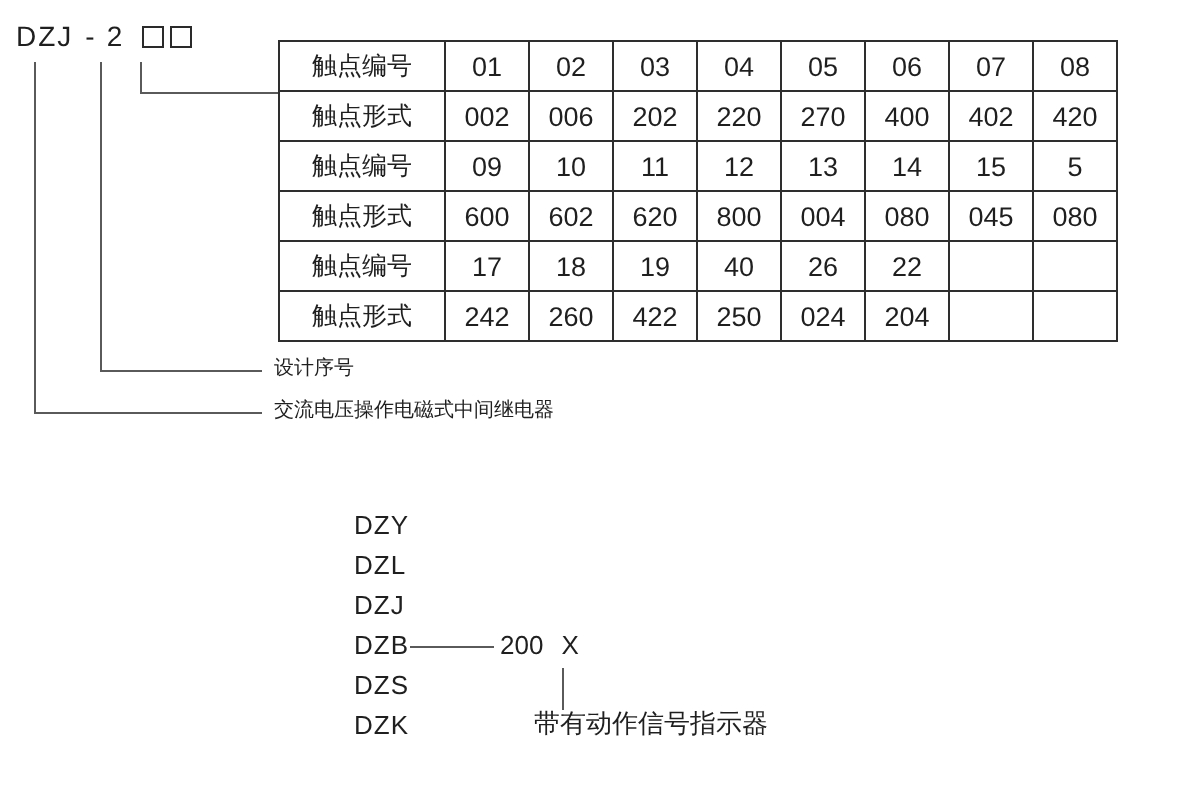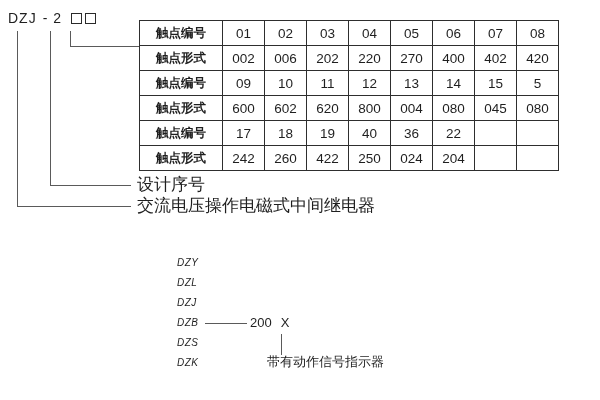--- a/index.html
+++ b/index.html
@@ -30,29 +30,29 @@
   .ln-c-h{left:70px;top:46px;width:69px;height:1px;}
   
   table.contact{
     position:absolute;left:139px;top:20px;border-collapse:collapse;
     table-layout:fixed;
   }
   table.contact th,table.contact td{
     border:1px solid #2e2e2e;height:24px;text-align:center;vertical-align:middle;
     padding:0;background:#fff;
   }
-  table.contact th{width:82px;font-weight:bold;font-size:12.5px;}
+  table.contact th{width:82px;font-weight:normal;font-size:12.5px;}
   table.contact td{width:41px;font-size:13.5px;}
   
-  .callout{position:absolute;font-size:17px;line-height:14px;white-space:nowrap;}
+  .callout{position:absolute;font-size:10px;line-height:14px;white-space:nowrap;}
   .callout-design{left:137px;top:178px;}
   .callout-product{left:137px;top:199px;}
   
   .series-list{position:absolute;left:177px;top:253px;}
-  .series-item{height:20px;line-height:20px;font-size:10px;letter-spacing:0.5px;font-style:italic;}
+  .series-item{height:20px;line-height:20px;font-size:13px;letter-spacing:0.5px;}
   .dzb-line{left:205px;top:323px;width:42px;height:1px;}
   .dzb-value{
     position:absolute;left:250px;top:313px;height:20px;line-height:20px;
     display:flex;align-items:center;font-size:13px;justify-content:flex-end;
   }
   .dzb-value .x{margin-left:9px;}
   .x-line{left:281px;top:334px;width:1px;height:21px;}
   .suffix-note{position:absolute;left:267px;top:353px;height:20px;line-height:20px;font-size:13px;white-space:nowrap;font-family:Liberation Mono, monospace;}
 </style>
 </head>
@@ -120,21 +120,21 @@
         <td>080</td>
         <td>045</td>
         <td>080</td>
       </tr>
       <tr>
         <th>触点编号</th>
         <td>17</td>
         <td>18</td>
         <td>19</td>
         <td>40</td>
-        <td>36</td>
+        <td>26</td>
         <td>22</td>
         <td></td>
         <td></td>
       </tr>
       <tr>
         <th>触点形式</th>
         <td>242</td>
         <td>260</td>
         <td>422</td>
         <td>250</td>

